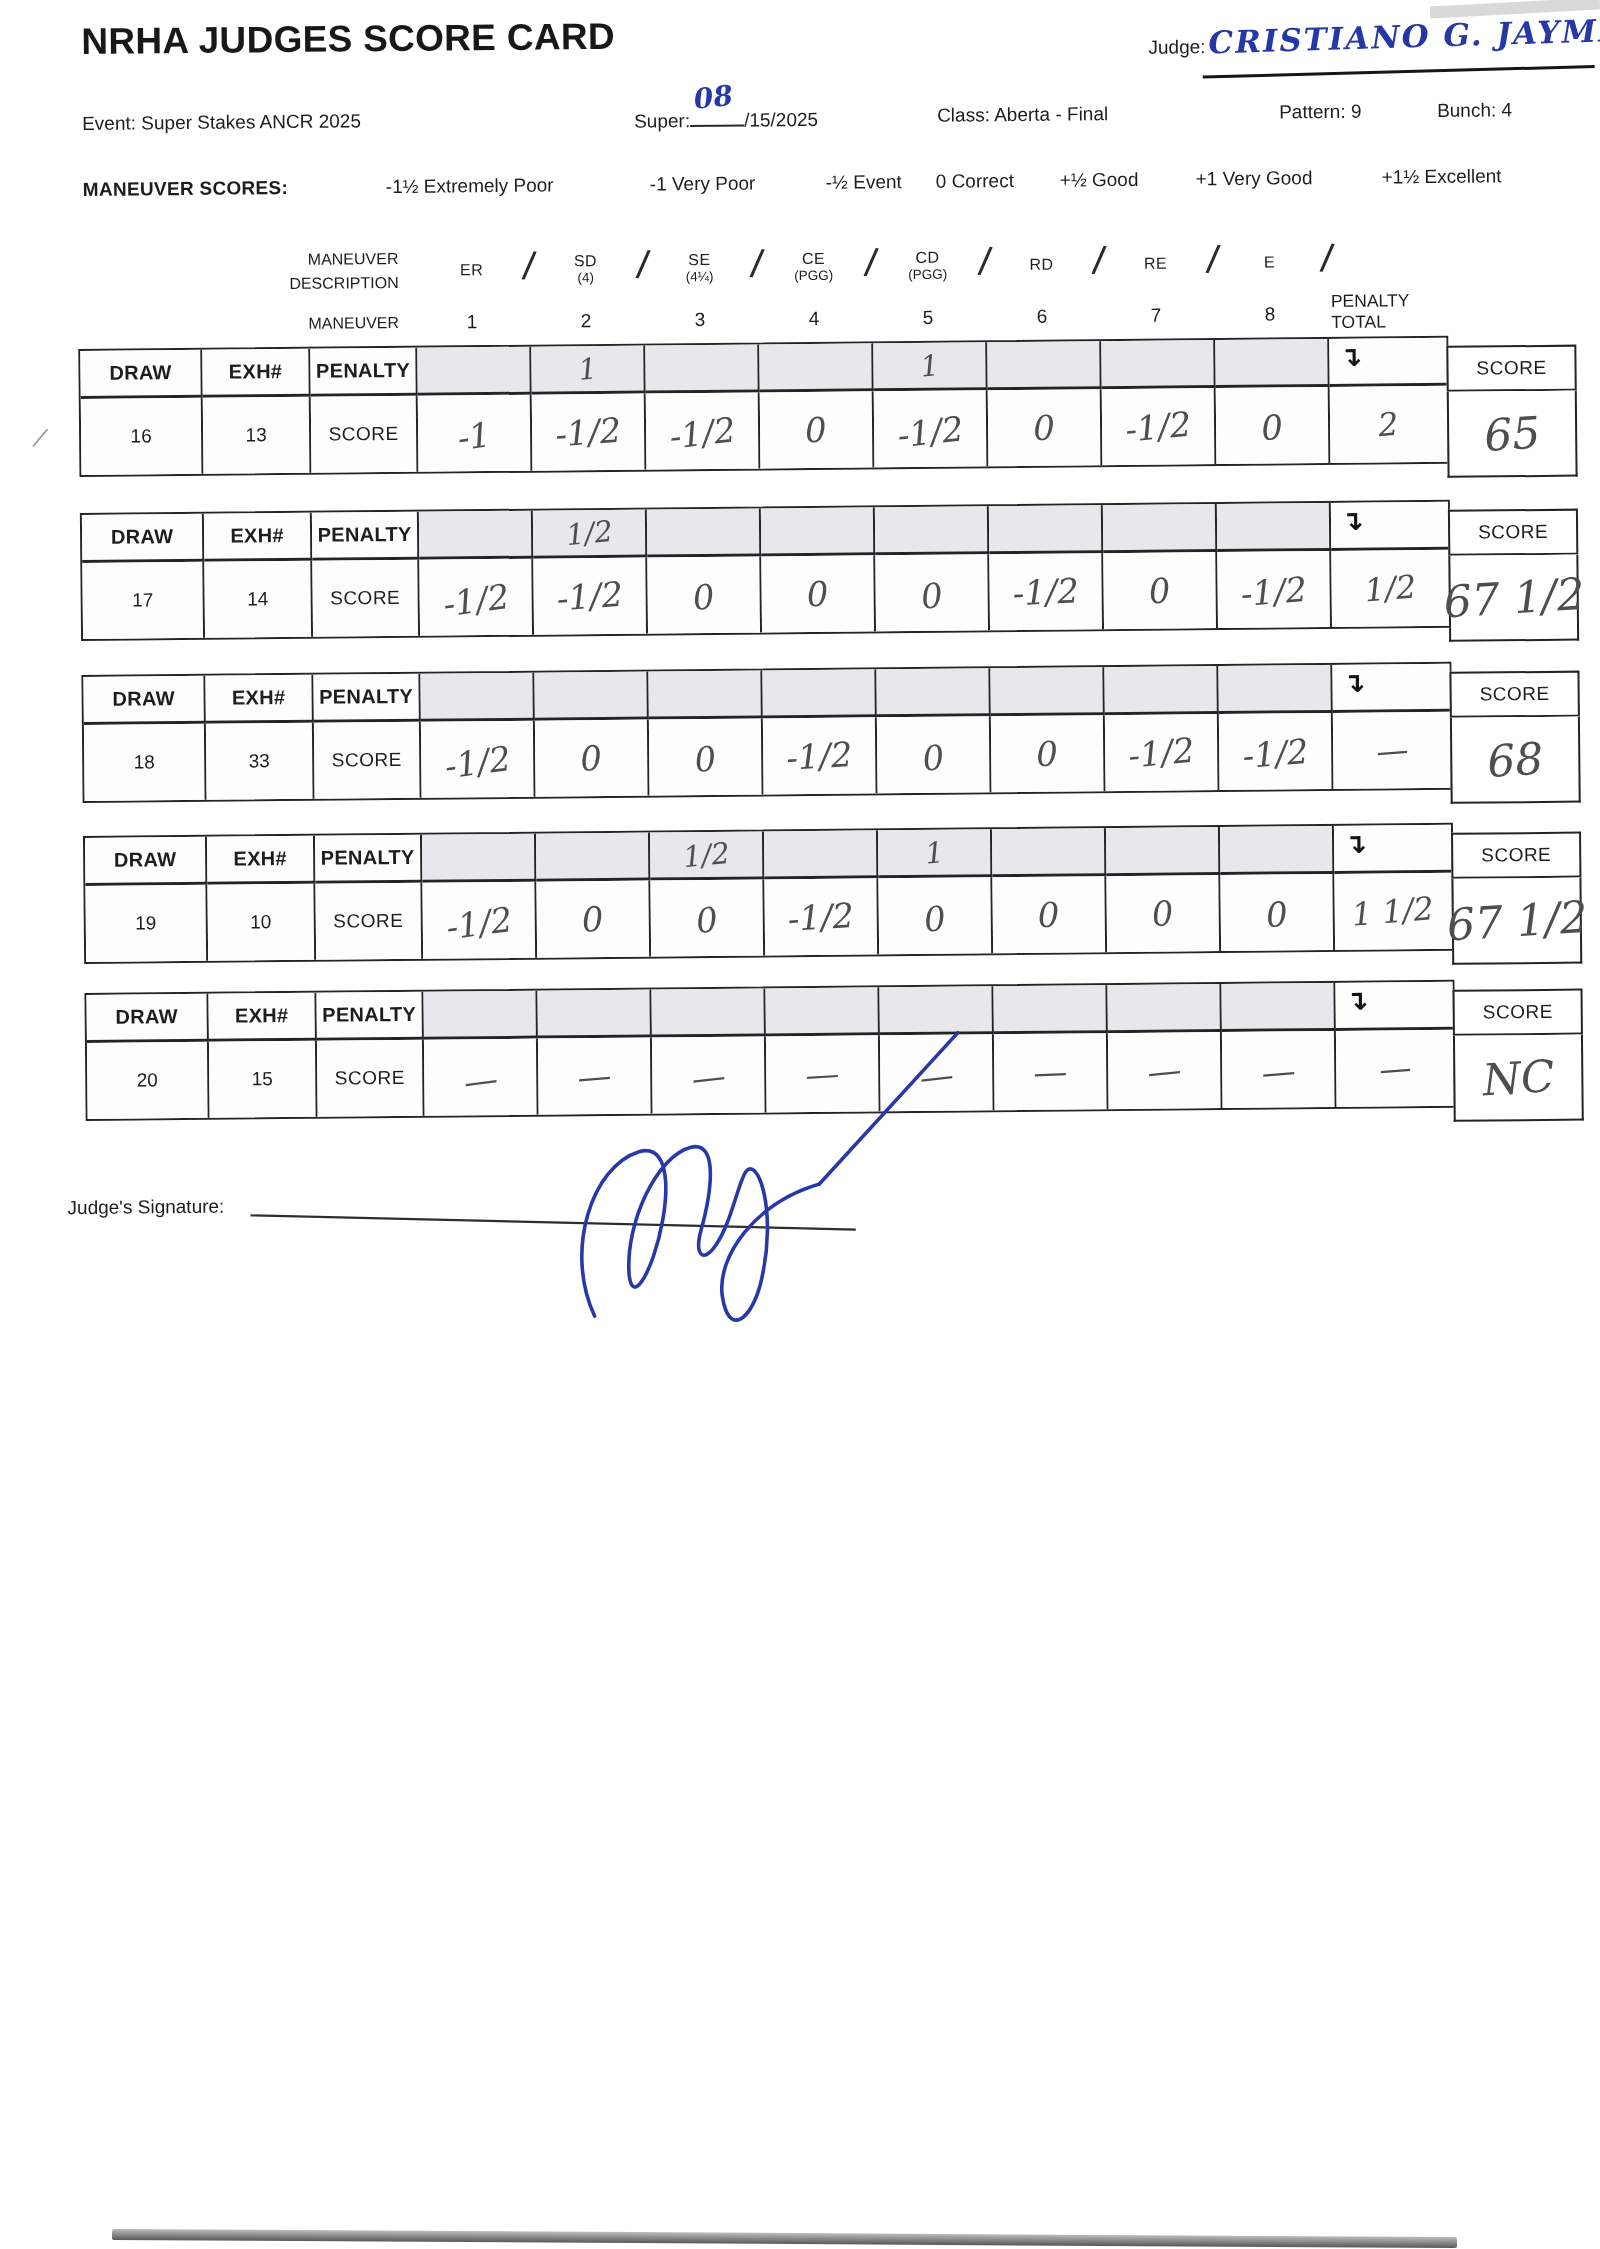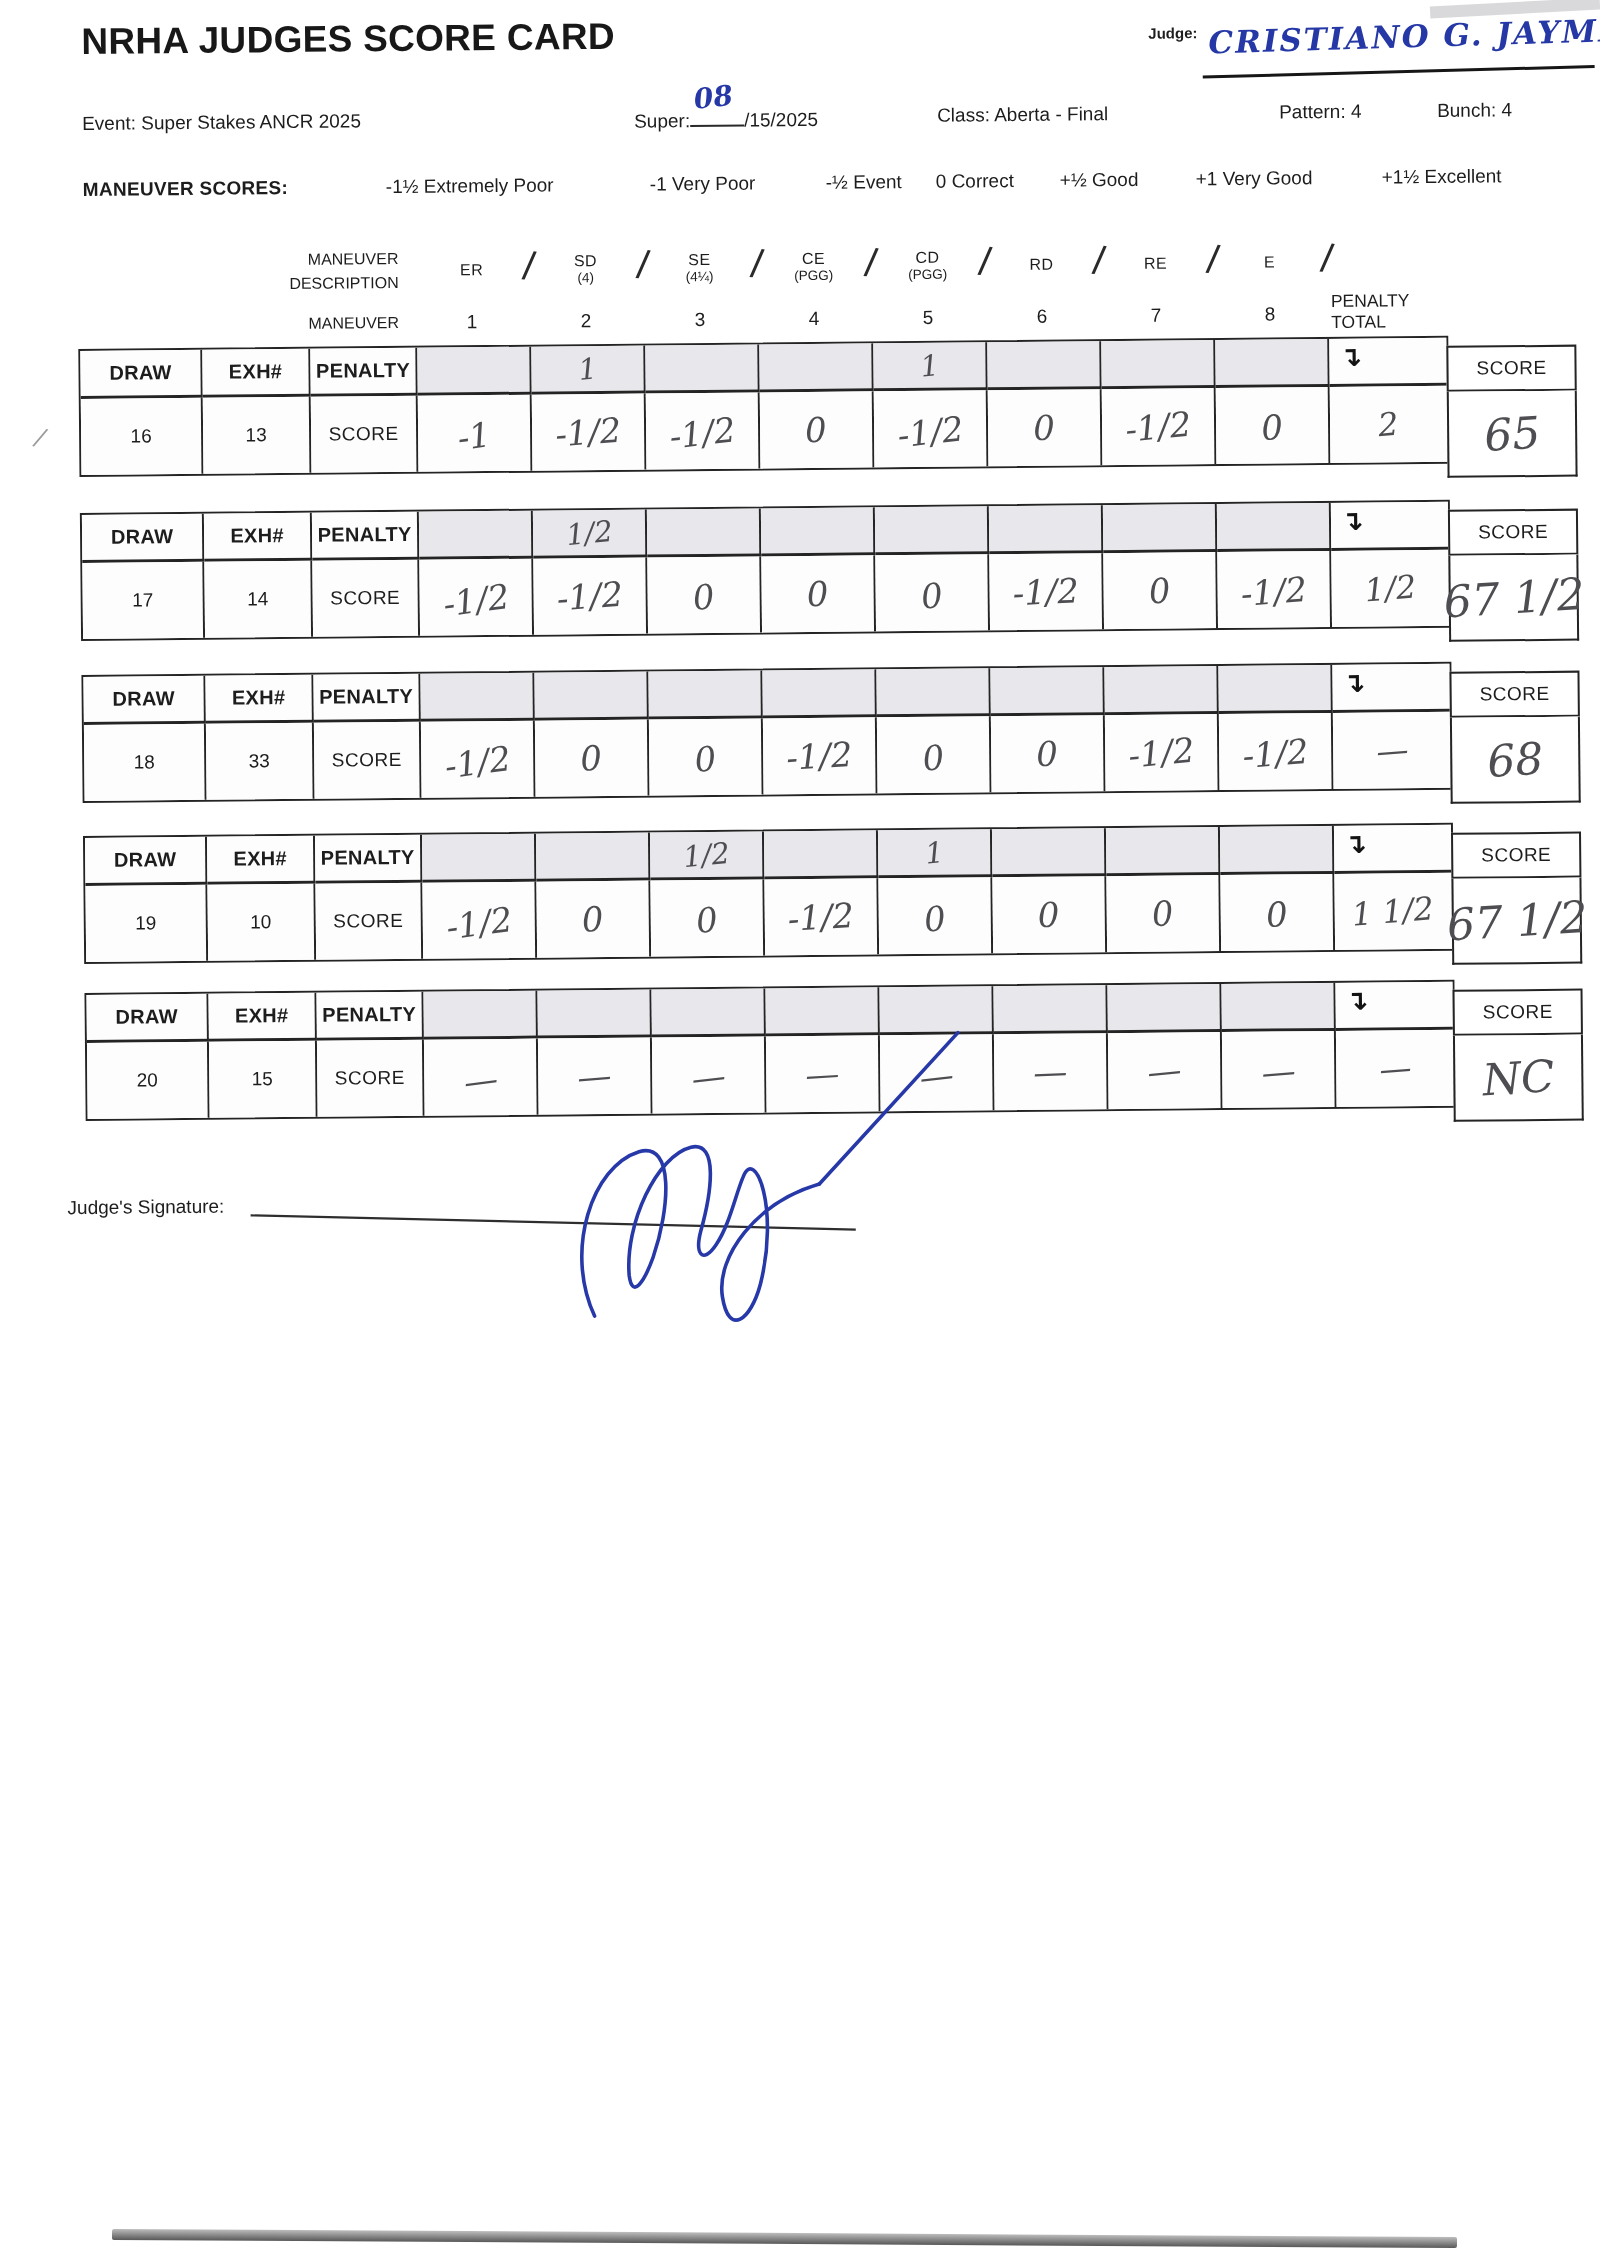--- a/index.html
+++ b/index.html
@@ -10,21 +10,21 @@
   }
   .abs{position:absolute;}
   .sheet{position:absolute;inset:0;transform:rotate(-0.55deg);transform-origin:600px 420px;}
 
   
   .hw{font-family:"DejaVu Serif", serif;font-style:italic;color:#4e4e52;}
   .hw-blue{font-family:"DejaVu Serif", serif;font-style:italic;color:#2538a6;font-weight:bold;}
 
   
   .title{left:85px;top:16px;font-size:37px;font-weight:bold;letter-spacing:.3px;color:#181818;}
-  .judge-label{left:1152px;top:30px;font-size:15px;font-weight:bold;}
+  .judge-label{left:1152px;top:42px;font-size:19px;}
   .judge-name{left:1212px;top:26px;font-size:31px;letter-spacing:2px;white-space:nowrap;
     transform:rotate(-1.2deg);color:#2538a6;font-family:"DejaVu Serif",serif;font-style:italic;font-weight:bold;}
   .judge-underline{left:1206px;top:78px;width:392px;height:3px;background:#161616;transform:rotate(-1deg);}
 
   .info-row{top:108px;left:0;width:1600px;height:34px;font-size:19px;}
   .info-row>span{position:absolute;top:0;white-space:nowrap;}
   .date-blank{display:inline-block;width:54px;height:18px;border-bottom:2px solid #2a2a2a;position:relative;vertical-align:baseline;}
   .date-day{position:absolute;left:4px;top:-26px;font-size:28px;transform:rotate(-6deg);}
 
   
@@ -101,21 +101,21 @@
 
   <div class="abs title">NRHA JUDGES SCORE CARD</div>
   <span class="abs judge-label">Judge:</span>
   <span class="abs judge-name">CRISTIANO G. JAYME</span>
   <div class="abs judge-underline"></div>
 
   <div class="abs info-row">
     <span style="left:85px">Event: Super Stakes ANCR 2025</span>
     <span style="left:637px"><span>Super:</span><span class="date-blank"><span class="hw-blue date-day">08</span></span><span>/15/2025</span></span>
     <span style="left:940px">Class: Aberta - Final</span>
-    <span style="left:1282px">Pattern: 4</span>
+    <span style="left:1282px">Pattern: 9</span>
     <span style="left:1440px">Bunch: 4</span>
   </div>
 
   <div class="abs legend">
     <span class="lg-title" style="left:85px">MANEUVER SCORES:</span>
     <span style="left:388px">-1½ Extremely Poor</span>
     <span style="left:652px">-1 Very Poor</span>
     <span style="left:828px">-½ Event</span>
     <span style="left:938px">0 Correct</span>
     <span style="left:1062px">+½ Good</span>

